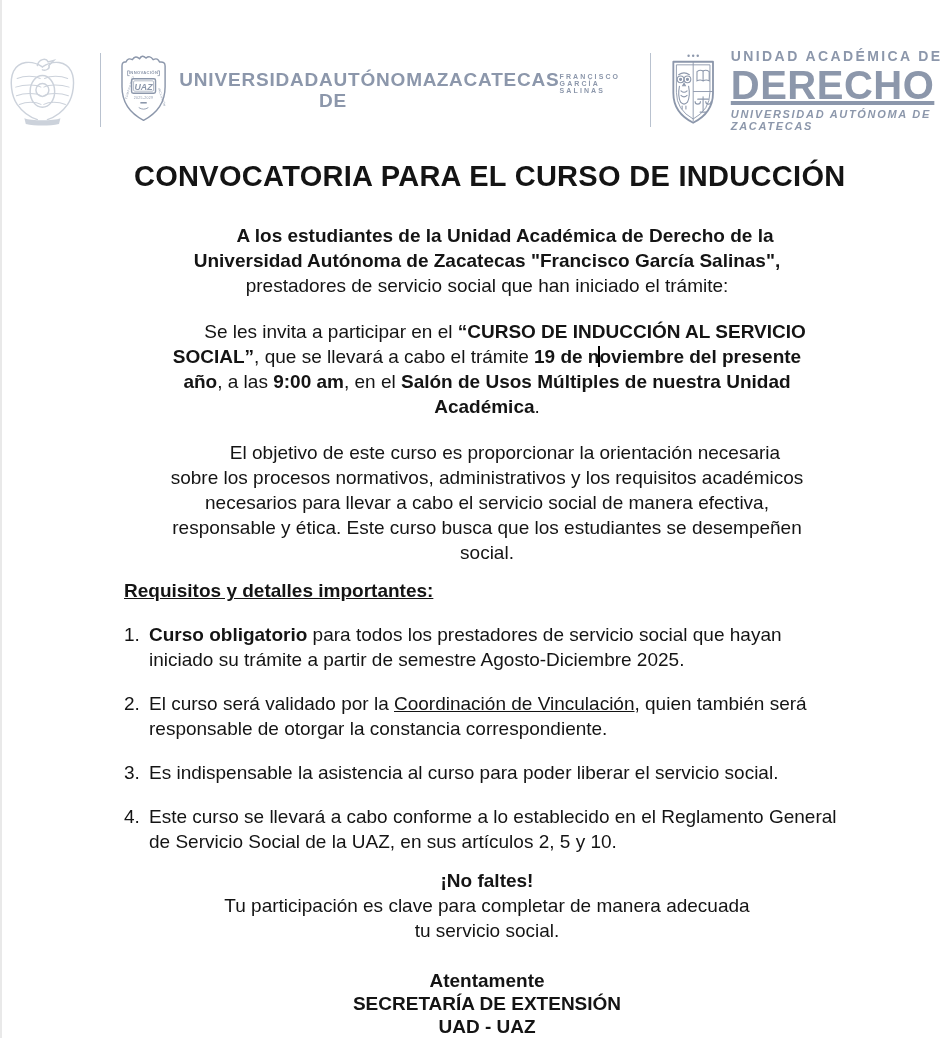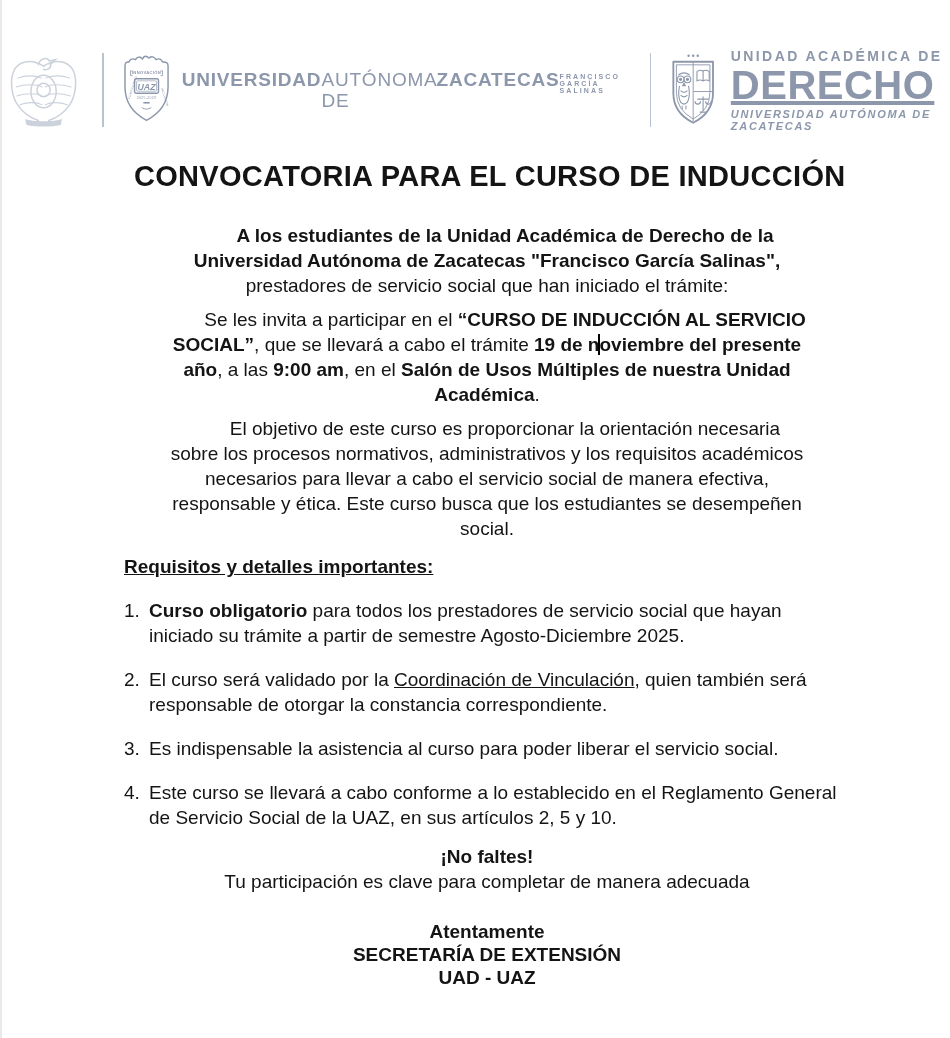--- a/index.html
+++ b/index.html
@@ -21,31 +21,31 @@
   .header { display:flex; align-items:center; justify-content:center; gap:17px; padding-top:40px; }
   .vdiv { width:2px; height:74px; background:var(--divider,#b9c2cf); }
   .eagle { width:112px; height:100px; }
   .lockup { display:flex; align-items:center; }
   .uaz-lockup { gap:10px; }
   .der-lockup { gap:12px; }
   .uaz-shield { width:64px; height:94px; }
   .der-shield { width:66px; height:98px; }
   .uaz-text { display:flex; flex-direction:row; color:var(--accent,#8c97ab); }
   .uaz-text .l1, .uaz-text .l3 { font-weight:bold; font-size:19px; line-height:21px; letter-spacing:0.8px; }
-  .uaz-text .l2 { font-weight:normal; font-size:19px; line-height:21px; letter-spacing:0.8px; }
+  .uaz-text .l2 { font-weight:bold; font-size:19px; line-height:21px; letter-spacing:0.8px; }
   .uaz-text .l4 { font-weight:bold; font-size:7px; letter-spacing:2.1px; margin-top:4px; }
   .der-text { display:flex; flex-direction:column; color:var(--accent,#8c97ab); }
   .der-text .d1 { font-weight:bold; font-size:14px; letter-spacing:2.4px; }
   .der-text .d2 { font-weight:bold; font-size:40px; line-height:42px; letter-spacing:0.5px;text-decoration:underline; }
   .der-text .d3 { font-weight:bold; font-size:11px; letter-spacing:1.7px; margin-top:2px;font-style:italic; }
 
   
   .title { margin:20px 0 0 132px; font-size:29px; font-weight:bold; letter-spacing:0.3px; }
   .content { margin:0 100px 0 122px; font-size:19px; line-height:25px; }
-  .para { text-align:center; margin-top:9px; }
+  .para { text-align:center; margin-top:21px; }
   .para.salutation { margin-top:30px; }
   .line { display:block; }
   .ind { padding-left:36px; }
   .b { font-weight:bold; }
   .u { text-decoration:underline; }
   .req-heading { margin-top:13px; font-weight:bold; text-decoration:underline; }
   .req { display:flex; margin-top:19px; }
   .req-num { width:25px; flex:none; }
   .req-text { flex:1; }
   .closing { text-align:center; margin-top:14px; }
@@ -188,20 +188,21 @@
     </div>
 
     <div class="req">
       <div class="req-num">4.</div>
       <div class="req-text">Este curso se llevará a cabo conforme a lo establecido en el Reglamento General de Servicio Social de la UAZ, en sus artículos 2, 5 y 10.</div>
     </div>
 
     <div class="closing">
       <div class="b">¡No faltes!</div>
       <div>Tu participación es clave para completar de manera adecuada</div>
+      <div>tu servicio social.</div>
     </div>
 
     <div class="signature">
       <div>Atentamente</div>
       <div>SECRETARÍA DE EXTENSIÓN</div>
       <div>UAD - UAZ</div>
     </div>
 
   </div>
 </div>

